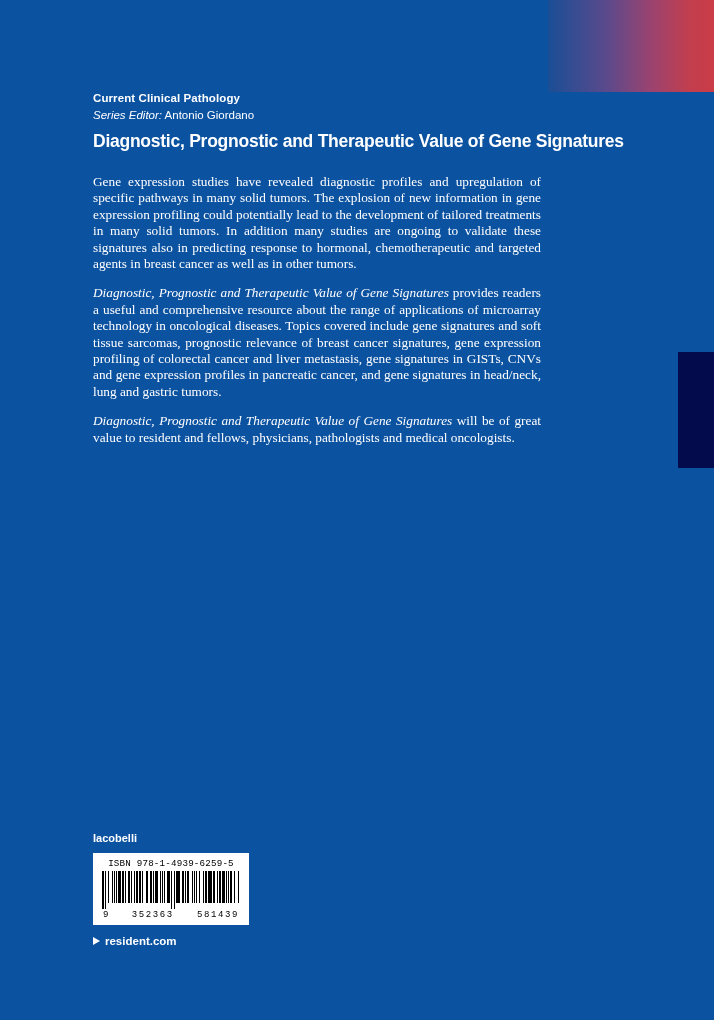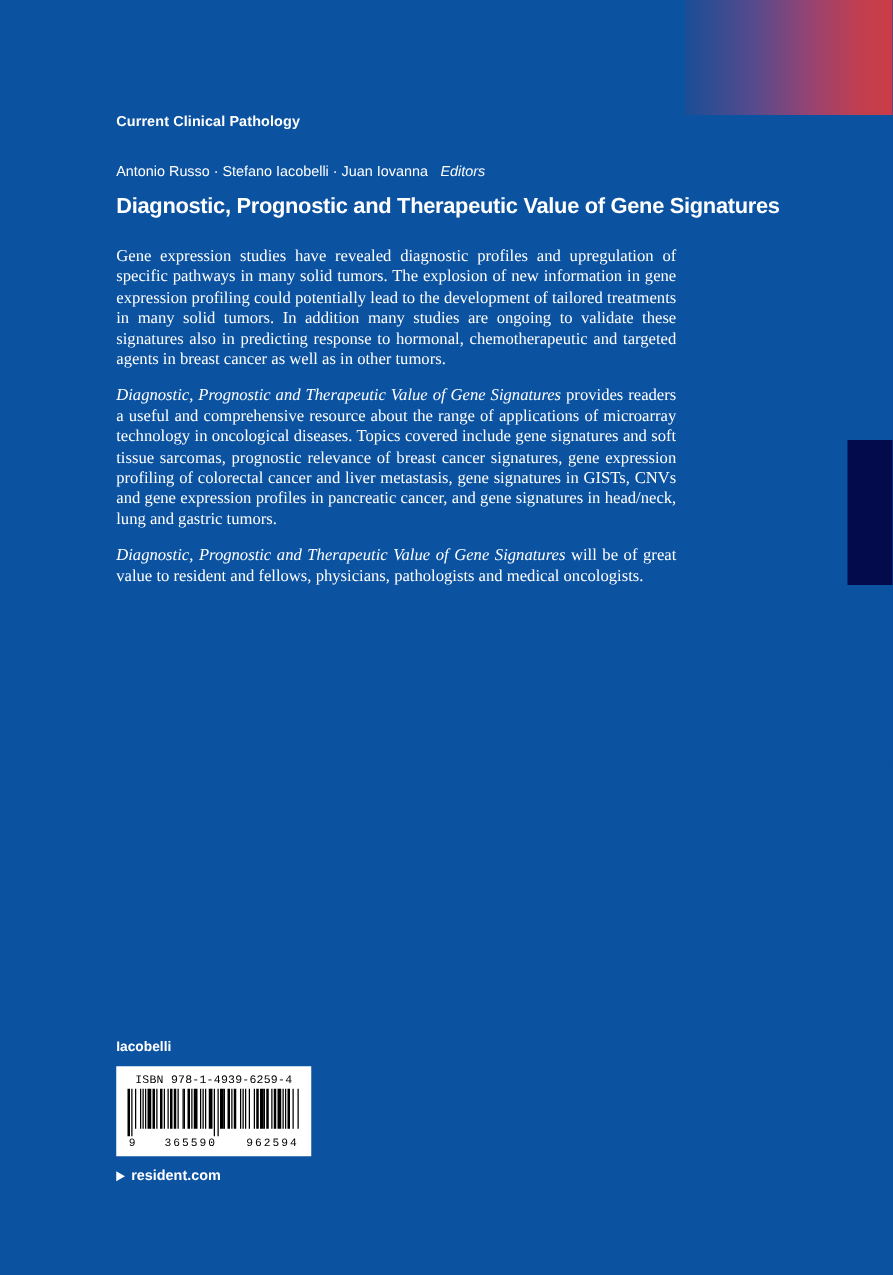--- a/index.html
+++ b/index.html
@@ -191,37 +191,37 @@
 <body>
 
 <div class="cover">
 
   <div class="corner-gradient"></div>
   <div class="navy-block"></div>
 
   <div class="text-col">
 
     <div class="series-name">Current Clinical Pathology</div>
-
-    <div class="editors-line"><span>Antonio Russo · Stefano Iacobelli · Juan Iovanna</span><span class="role">Editors</span></div>
+    <div class="series-editor"><span class="lbl">Series Editor:</span> <span>Antonio Giordano</span></div>
+
 
     <div class="book-title">Diagnostic, Prognostic and Therapeutic Value of Gene Signatures</div>
 
     <div class="blurb">
       <p>Gene expression studies have revealed diagnostic profiles and upregulation of specific pathways in many solid tumors. The explosion of new information in gene expression profiling could potentially lead to the development of tailored treatments in many solid tumors. In addition many studies are ongoing to validate these signatures also in predicting response to hormonal, chemotherapeutic and targeted agents in breast cancer as well as in other tumors.</p>
       <p><span class="bk-title">Diagnostic, Prognostic and Therapeutic Value of Gene Signatures</span><span> provides readers a useful and comprehensive resource about the range of applications of microarray technology in oncological diseases. Topics covered include gene signatures and soft tissue sarcomas, prognostic relevance of breast cancer signatures, gene expression profiling of colorectal cancer and liver metastasis, gene signatures in GISTs, CNVs and gene expression profiles in pancreatic cancer, and gene signatures in head/neck, lung and gastric tumors.</span></p>
       <p><span class="bk-title">Diagnostic, Prognostic and Therapeutic Value of Gene Signatures</span><span> will be of great value to resident and fellows, physicians, pathologists and medical oncologists.</span></p>
     </div>
   </div>
 
   <div class="bottom-block">
     <div class="subject-label">Iacobelli</div>
 
     <div class="barcode-box">
-      <div class="isbn-text">ISBN 978-1-4939-6259-4</div>
+      <div class="isbn-text">ISBN 978-1-4939-6259-5</div>
       <div class="bars">
           <div class="bar" style="width: 2px;"></div>
           <div style="width: 1px; background: transparent;"></div>
           <div class="bar" style="width: 1px;"></div>
           <div style="width: 2px; background: transparent;"></div>
           <div class="bar short" style="width: 1px;"></div>
           <div style="width: 3px; background: transparent;"></div>
           <div class="bar short" style="width: 1px;"></div>
           <div style="width: 1px; background: transparent;"></div>
           <div class="bar short" style="width: 2px;"></div>
@@ -308,22 +308,22 @@
           <div style="width: 1px; background: transparent;"></div>
           <div class="bar short" style="width: 2px;"></div>
           <div style="width: 2px; background: transparent;"></div>
           <div class="bar short" style="width: 1px;"></div>
           <div style="width: 3px; background: transparent;"></div>
           <div class="bar short" style="width: 1px;"></div>
           <div style="width: 1px; background: transparent;"></div>
         </div>
       <div class="ean-digits">
         <span>9</span>
-        <span class="grp">365590</span>
-        <span class="grp">962594</span>
+        <span class="grp">352363</span>
+        <span class="grp">581439</span>
       </div>
     </div>
 
     <div class="springer-line">
       <span class="tri"></span>
       <span class="springer-text">resident.com</span>
     </div>
   </div>
 
 </div>

